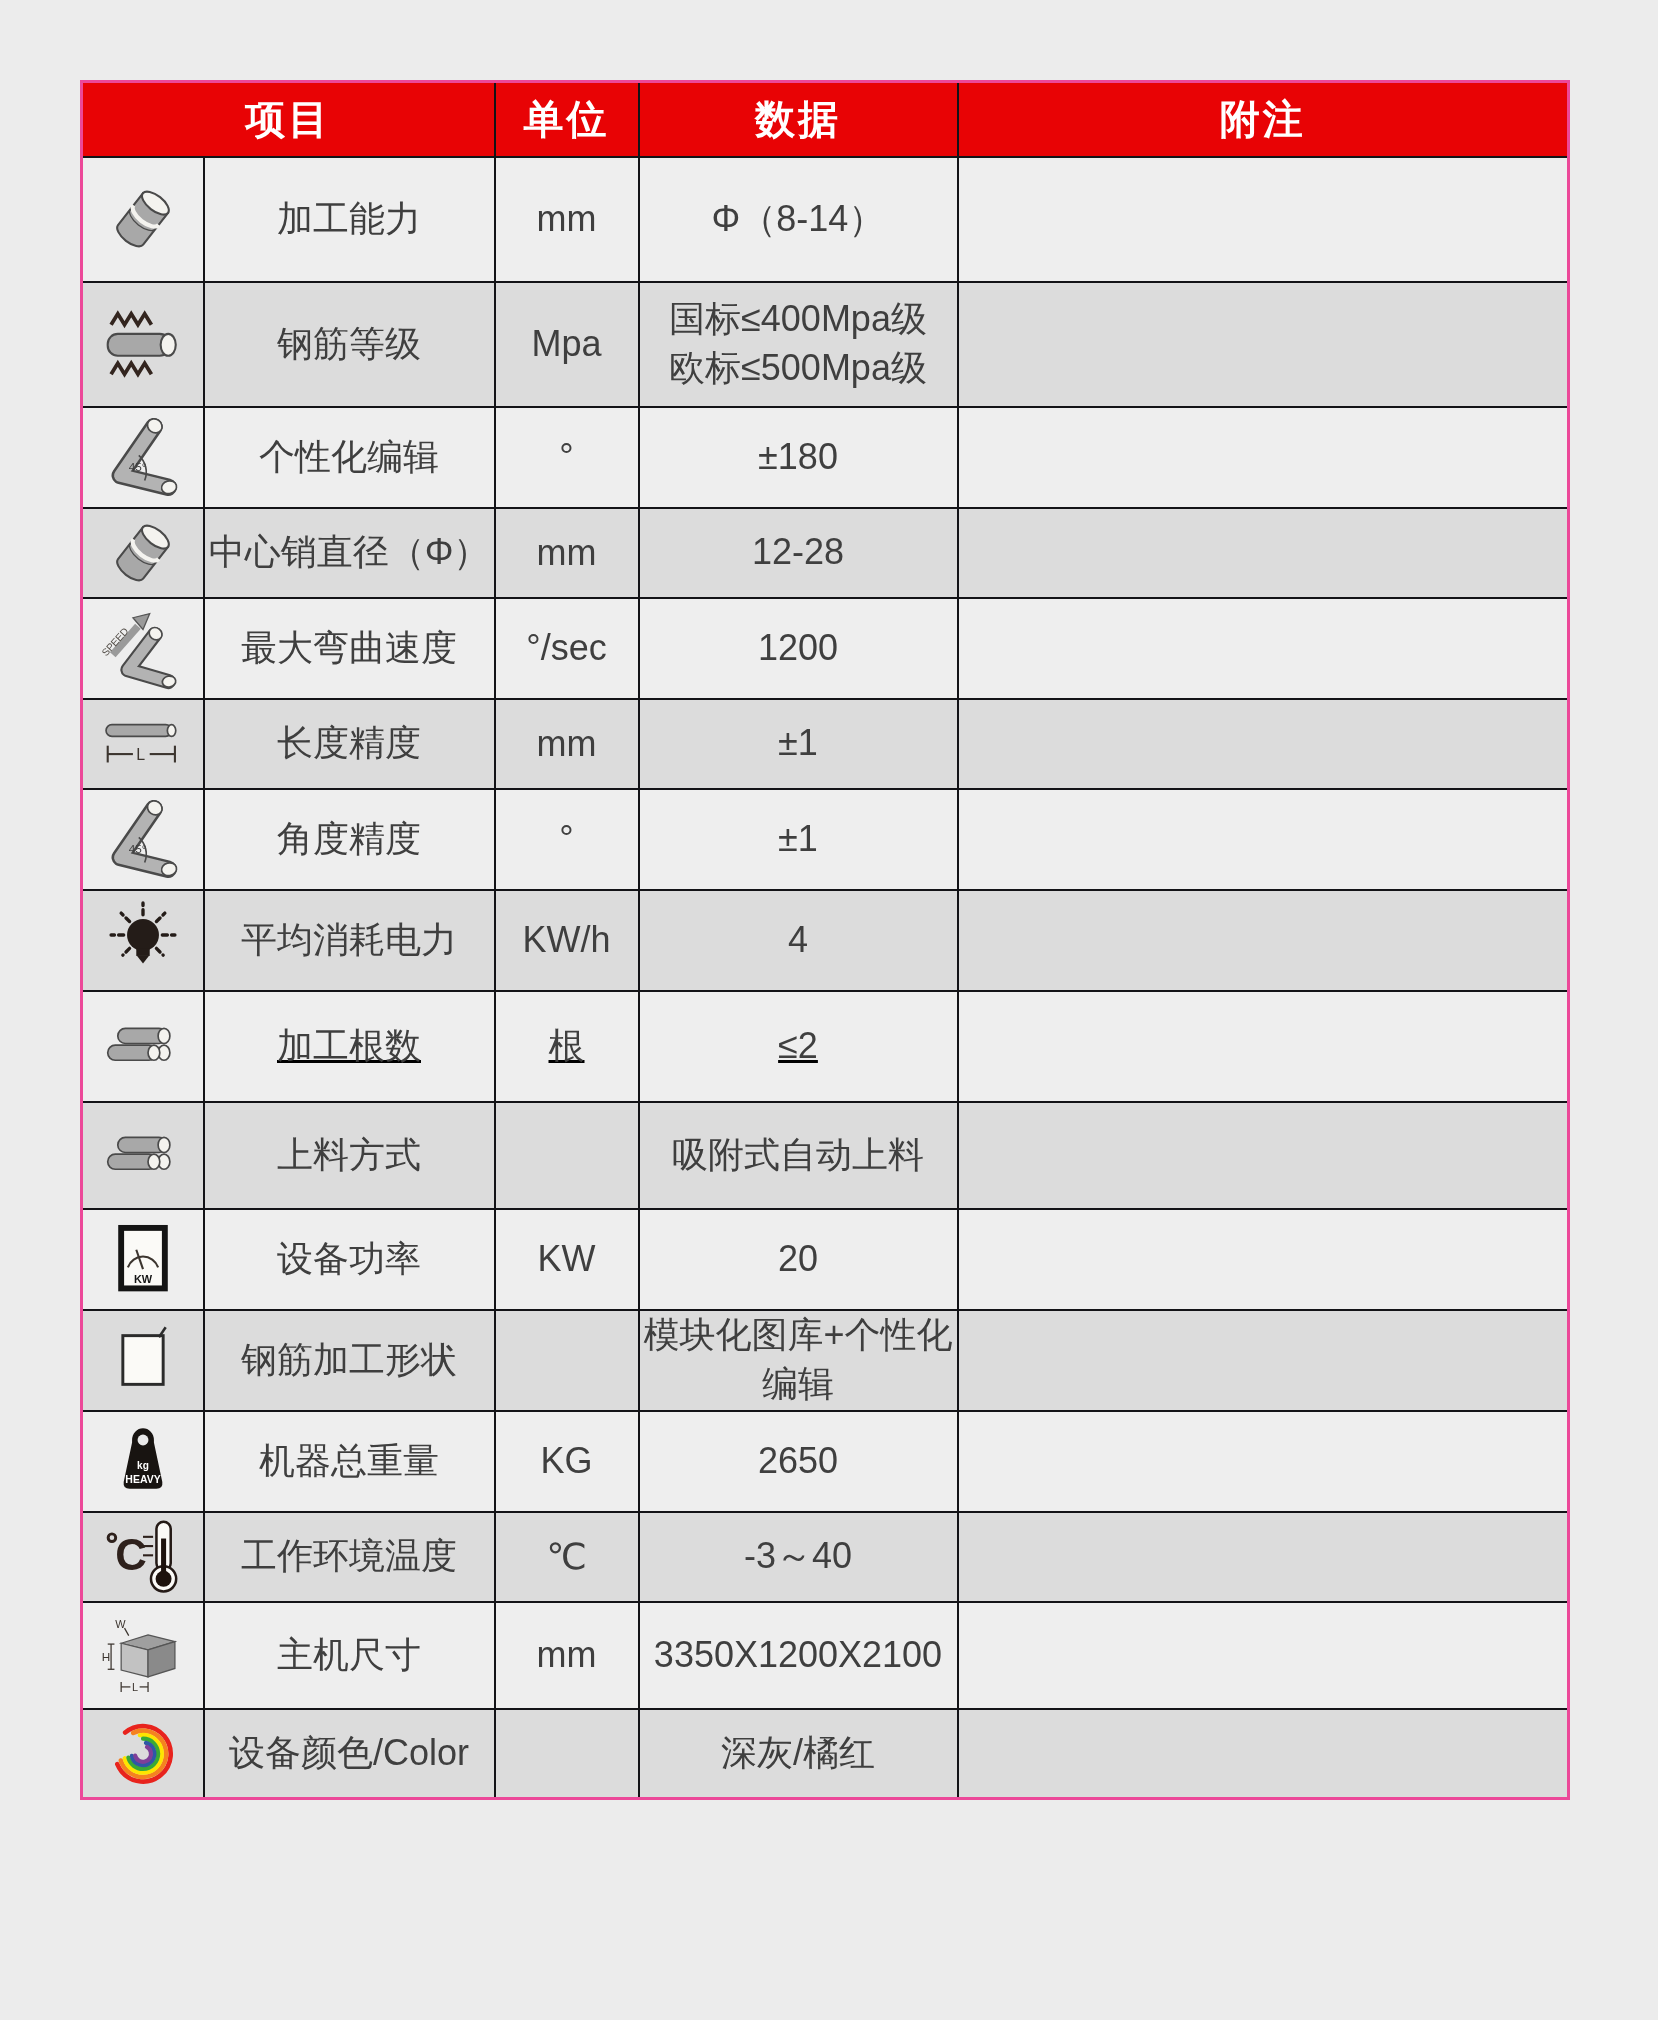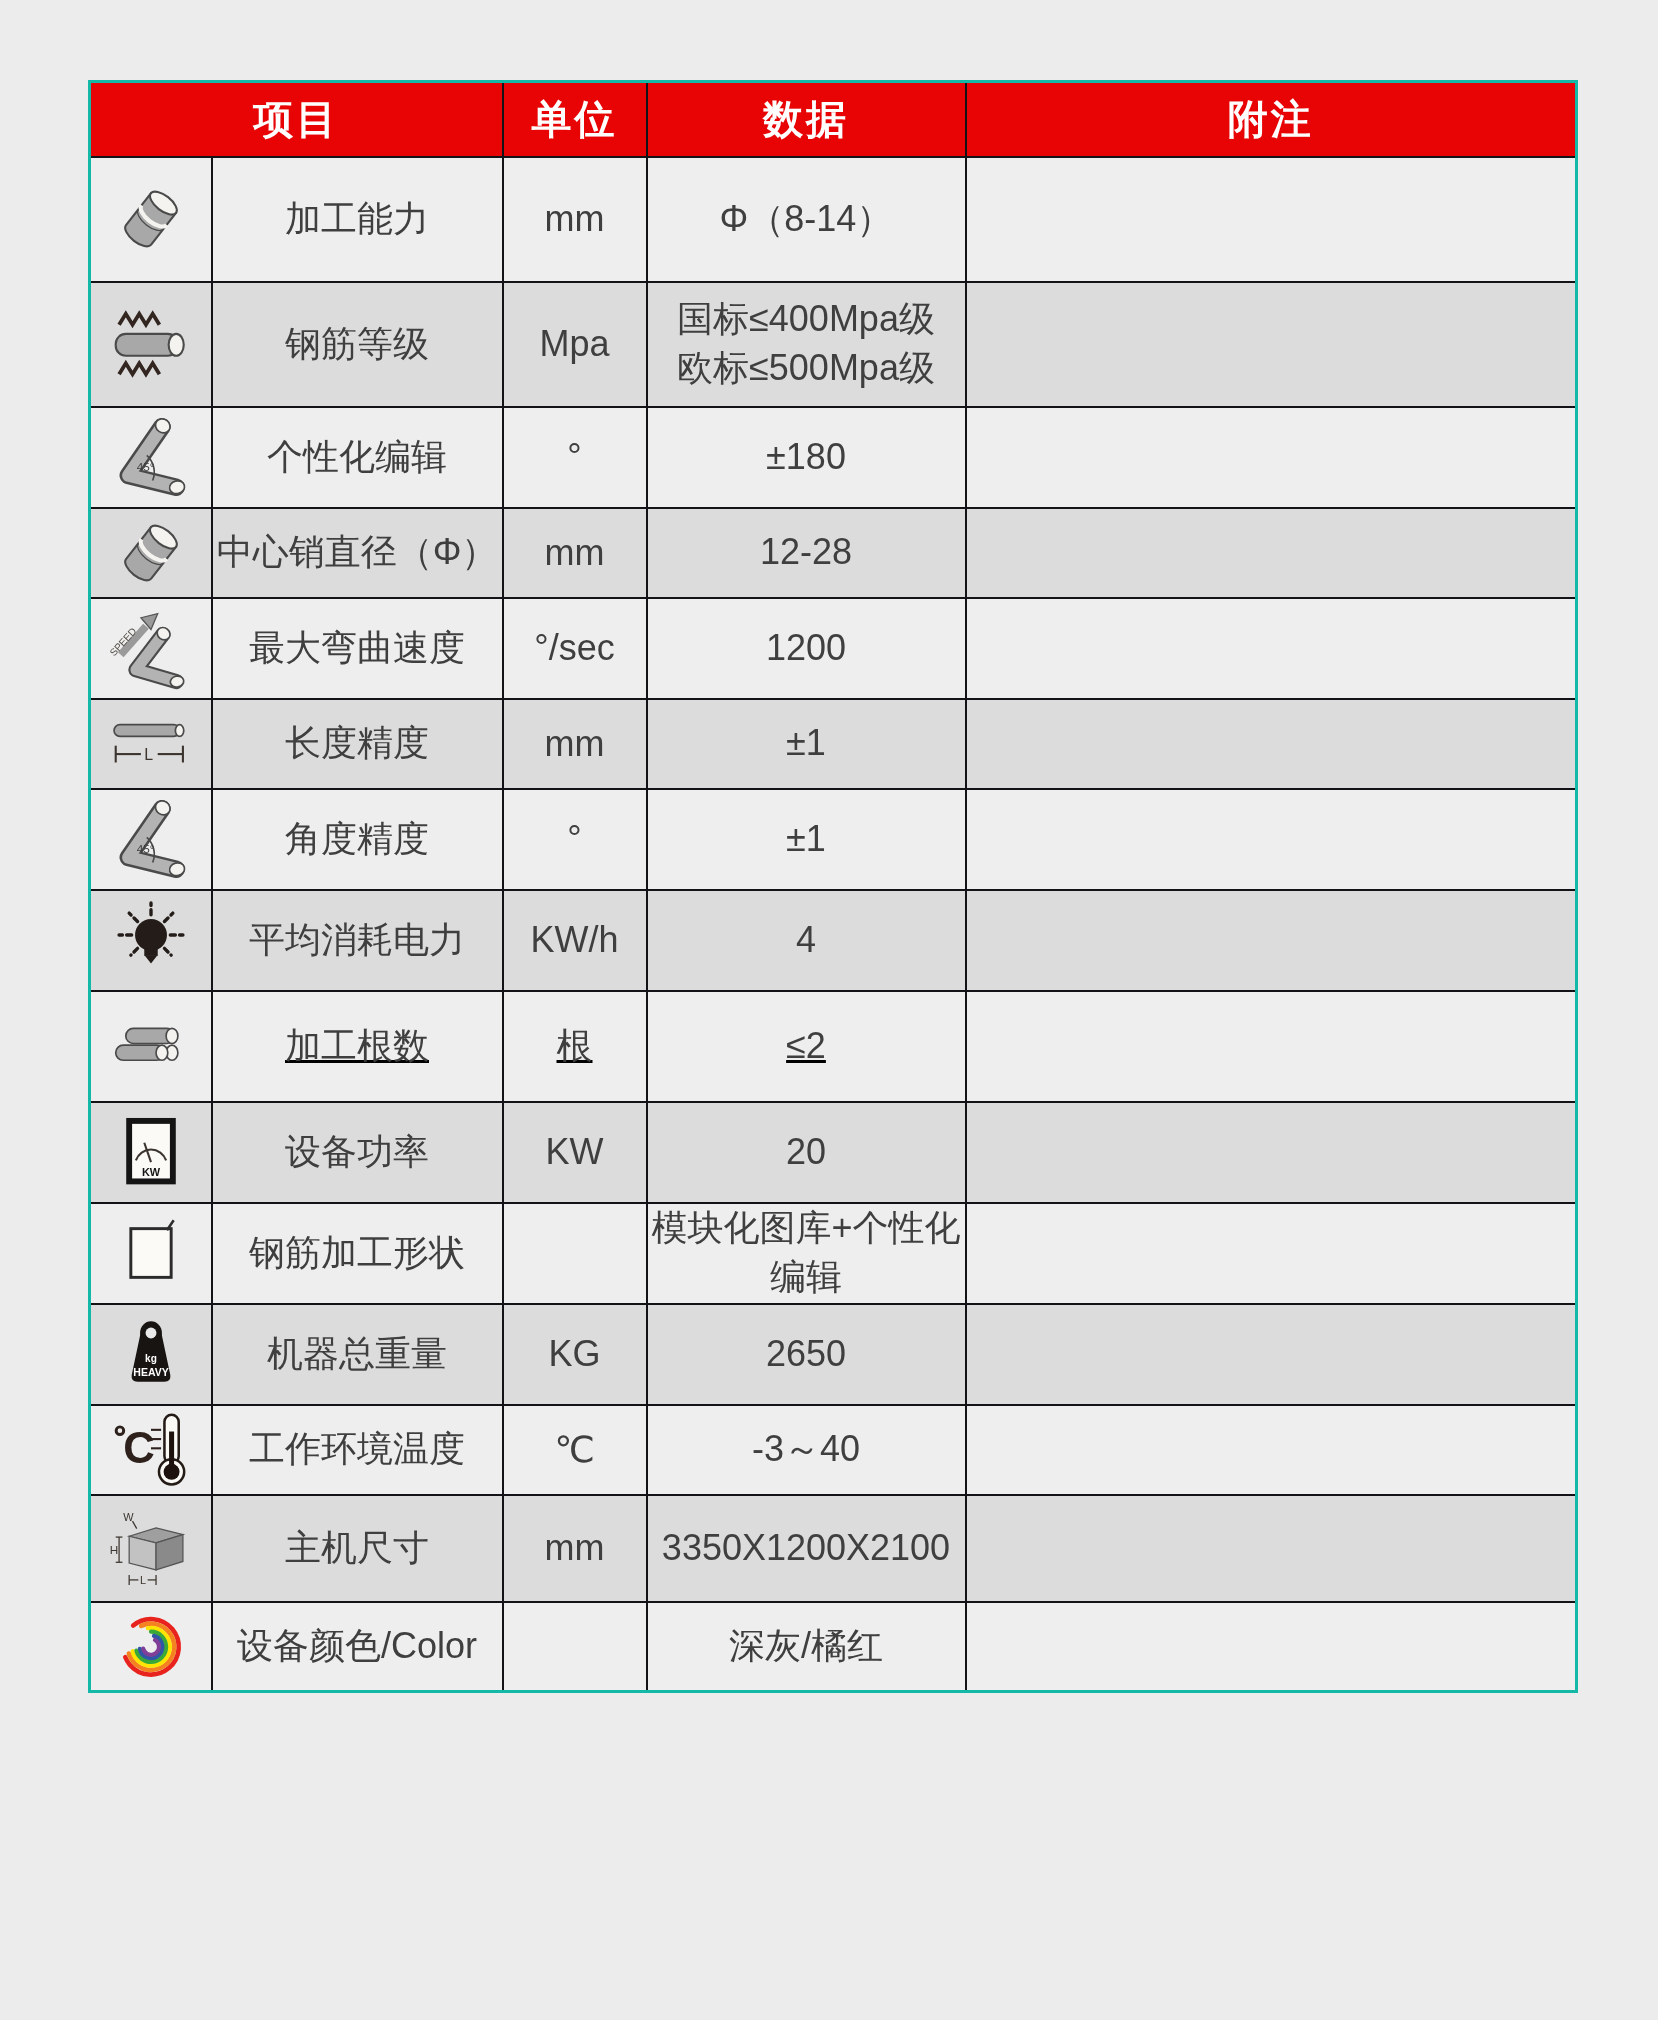--- a/index.html
+++ b/index.html
@@ -4,25 +4,25 @@
 <style>
   * { box-sizing: border-box; }
   html, body { margin: 0; padding: 0; }
   body {
     width: 1658px; height: 2020px;
     background: #ececec;
     font-family: "Liberation Sans", "DejaVu Sans", sans-serif;
     position: relative;
   }
   table.spec {
-    position: absolute; left: 88px; top: 80px;
+    position: absolute; left: 80px; top: 80px;
     width: 1487px;
     border-collapse: collapse;
     table-layout: fixed;
-    border: 3px solid #14b8a6;
+    border: 3px solid #ec4899;
   }
   th, td {
     border: 2px solid #131317;
     text-align: center;
     vertical-align: middle;
     padding: 0;
     overflow: hidden;
   }
   thead th {
     height: 75px;
@@ -301,20 +301,31 @@
       <td class="c-icon">
           <svg class="row-icon">
             <use href="#sym-bars"></use>
           </svg>
         </td>
       <td class="c-item">加工根数</td>
       <td class="c-unit">根</td>
       <td class="c-data">≤2</td>
       <td class="c-note"></td>
     </tr>
+    <tr class="h-m">
+      <td class="c-icon">
+          <svg class="row-icon">
+            <use href="#sym-bars"></use>
+          </svg>
+        </td>
+      <td class="c-item">上料方式</td>
+      <td class="c-unit"></td>
+      <td class="c-data">吸附式自动上料</td>
+      <td class="c-note"></td>
+    </tr>
     <tr>
       <td class="c-icon">
           <svg class="row-icon">
             <use href="#sym-gauge"></use>
           </svg>
         </td>
       <td class="c-item">设备功率</td>
       <td class="c-unit">KW</td>
       <td class="c-data">20</td>
       <td class="c-note"></td>

